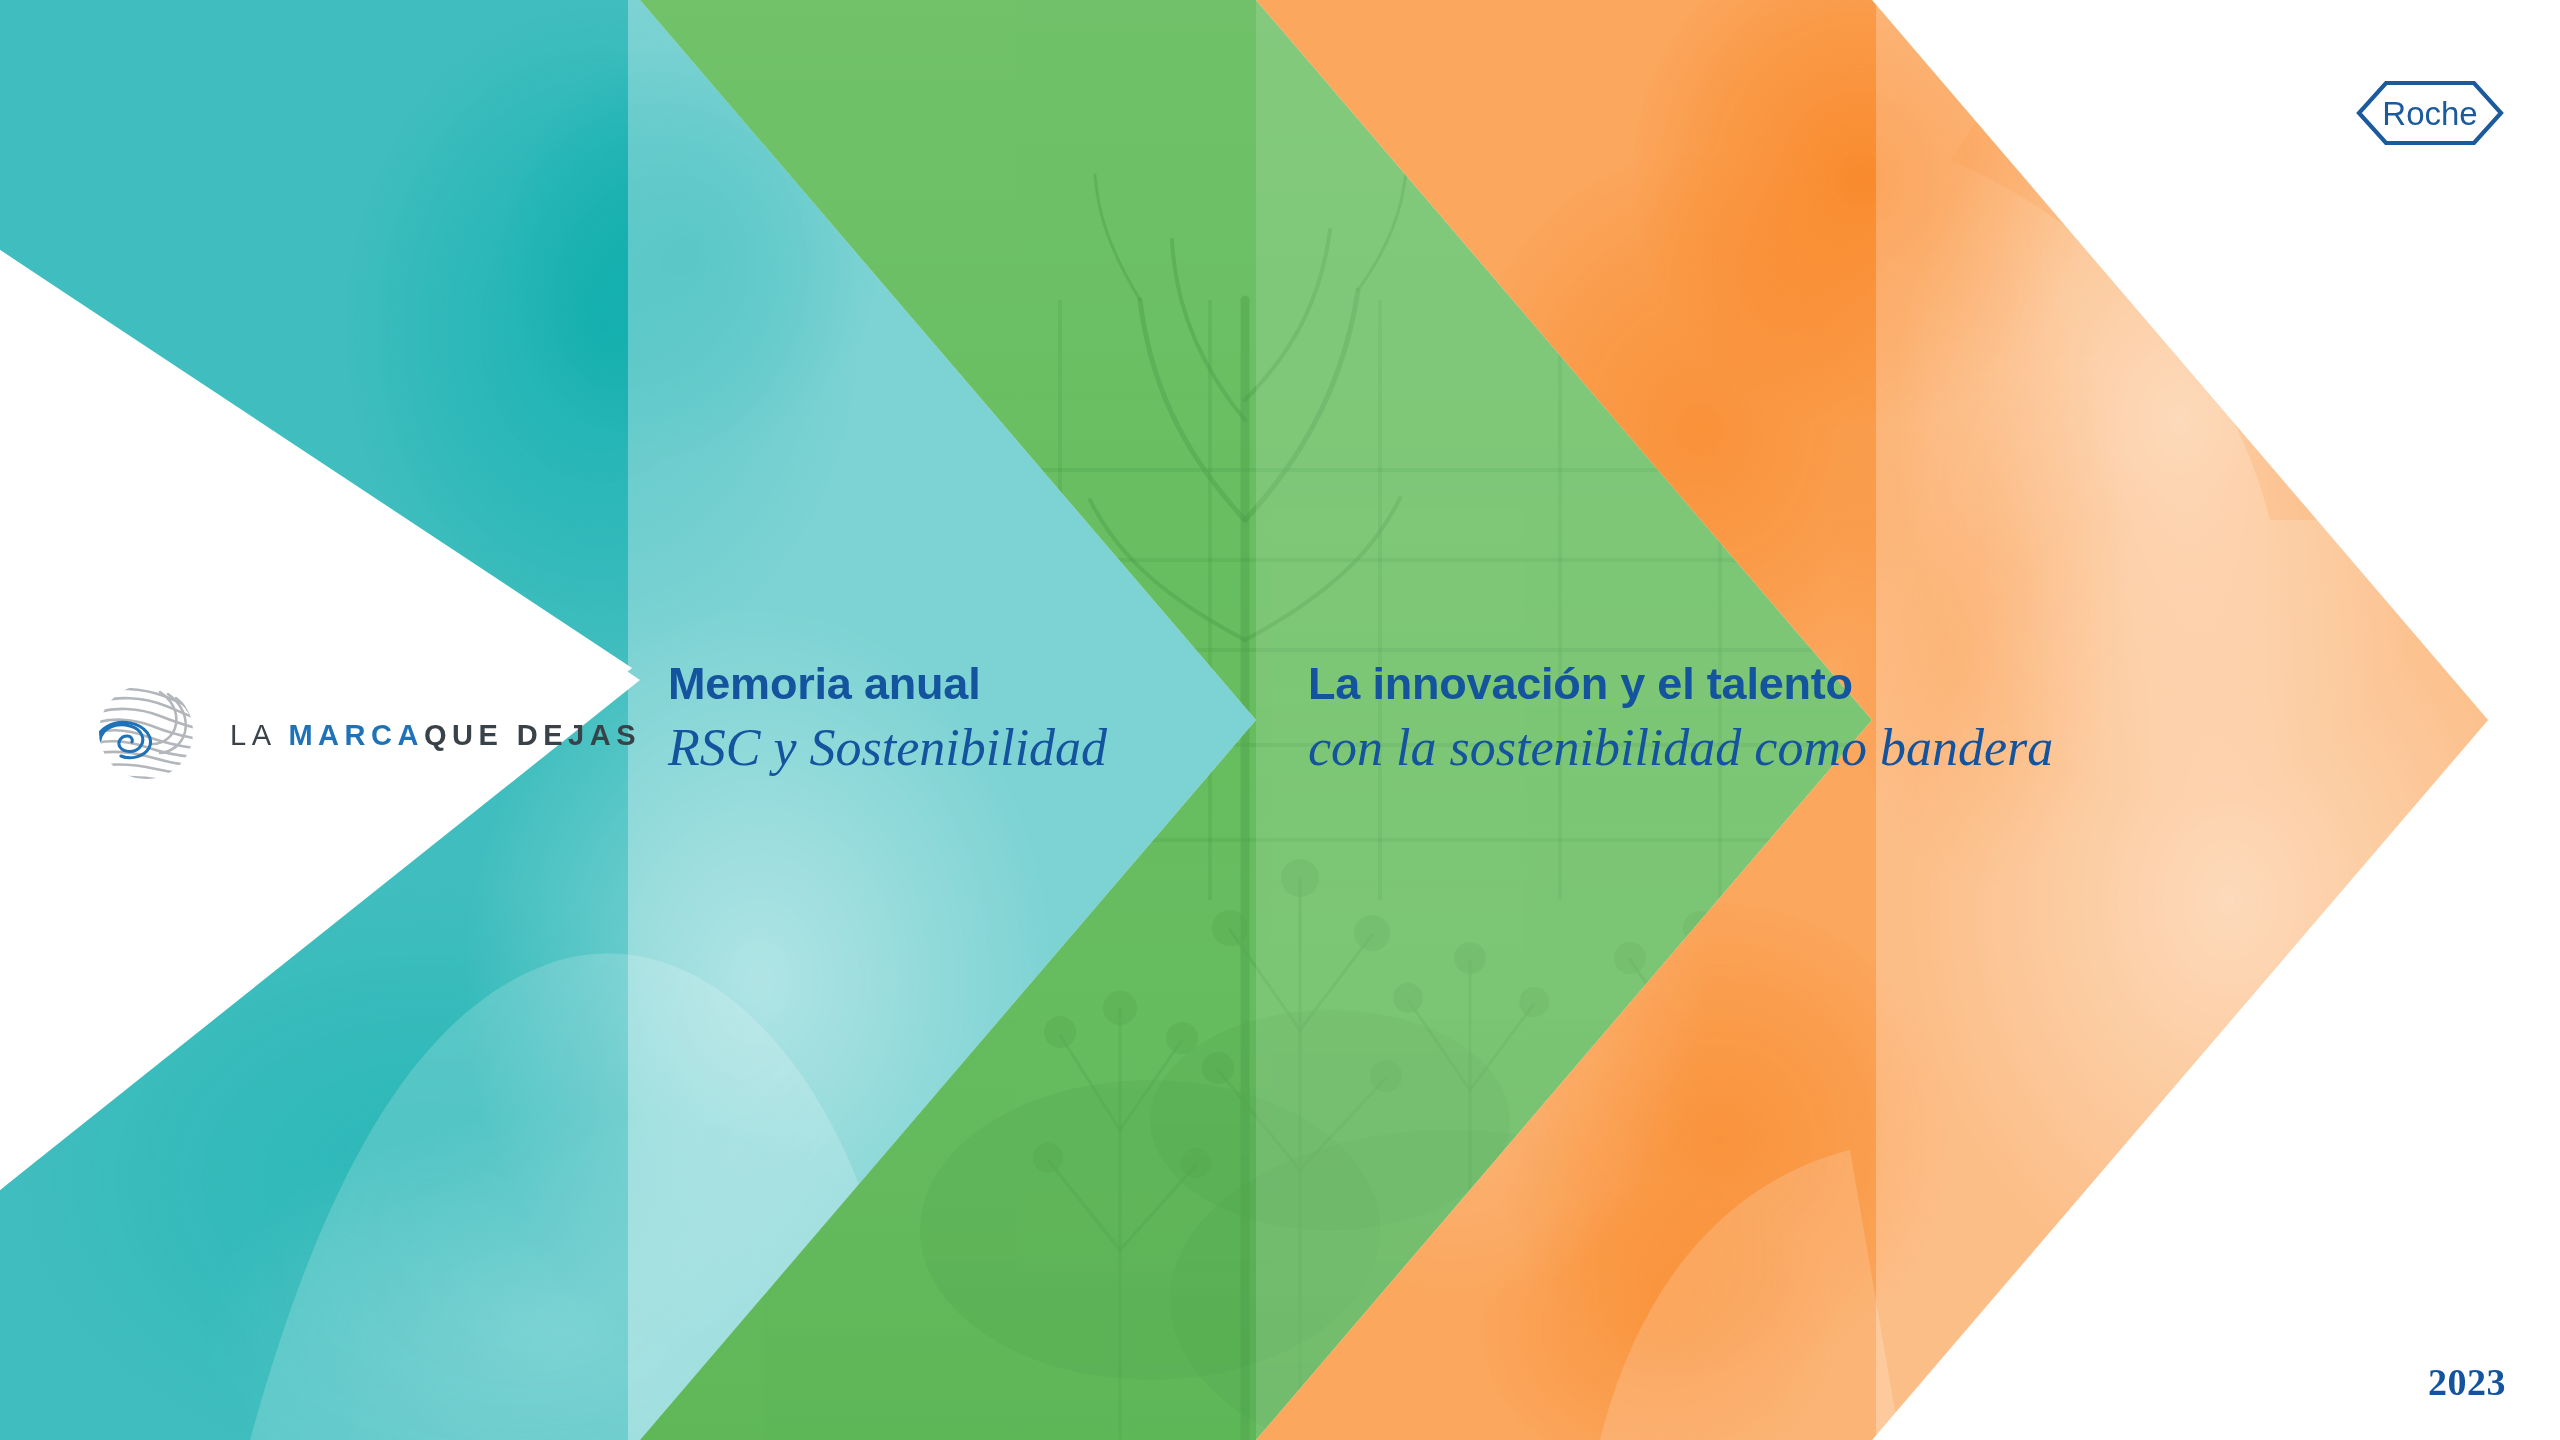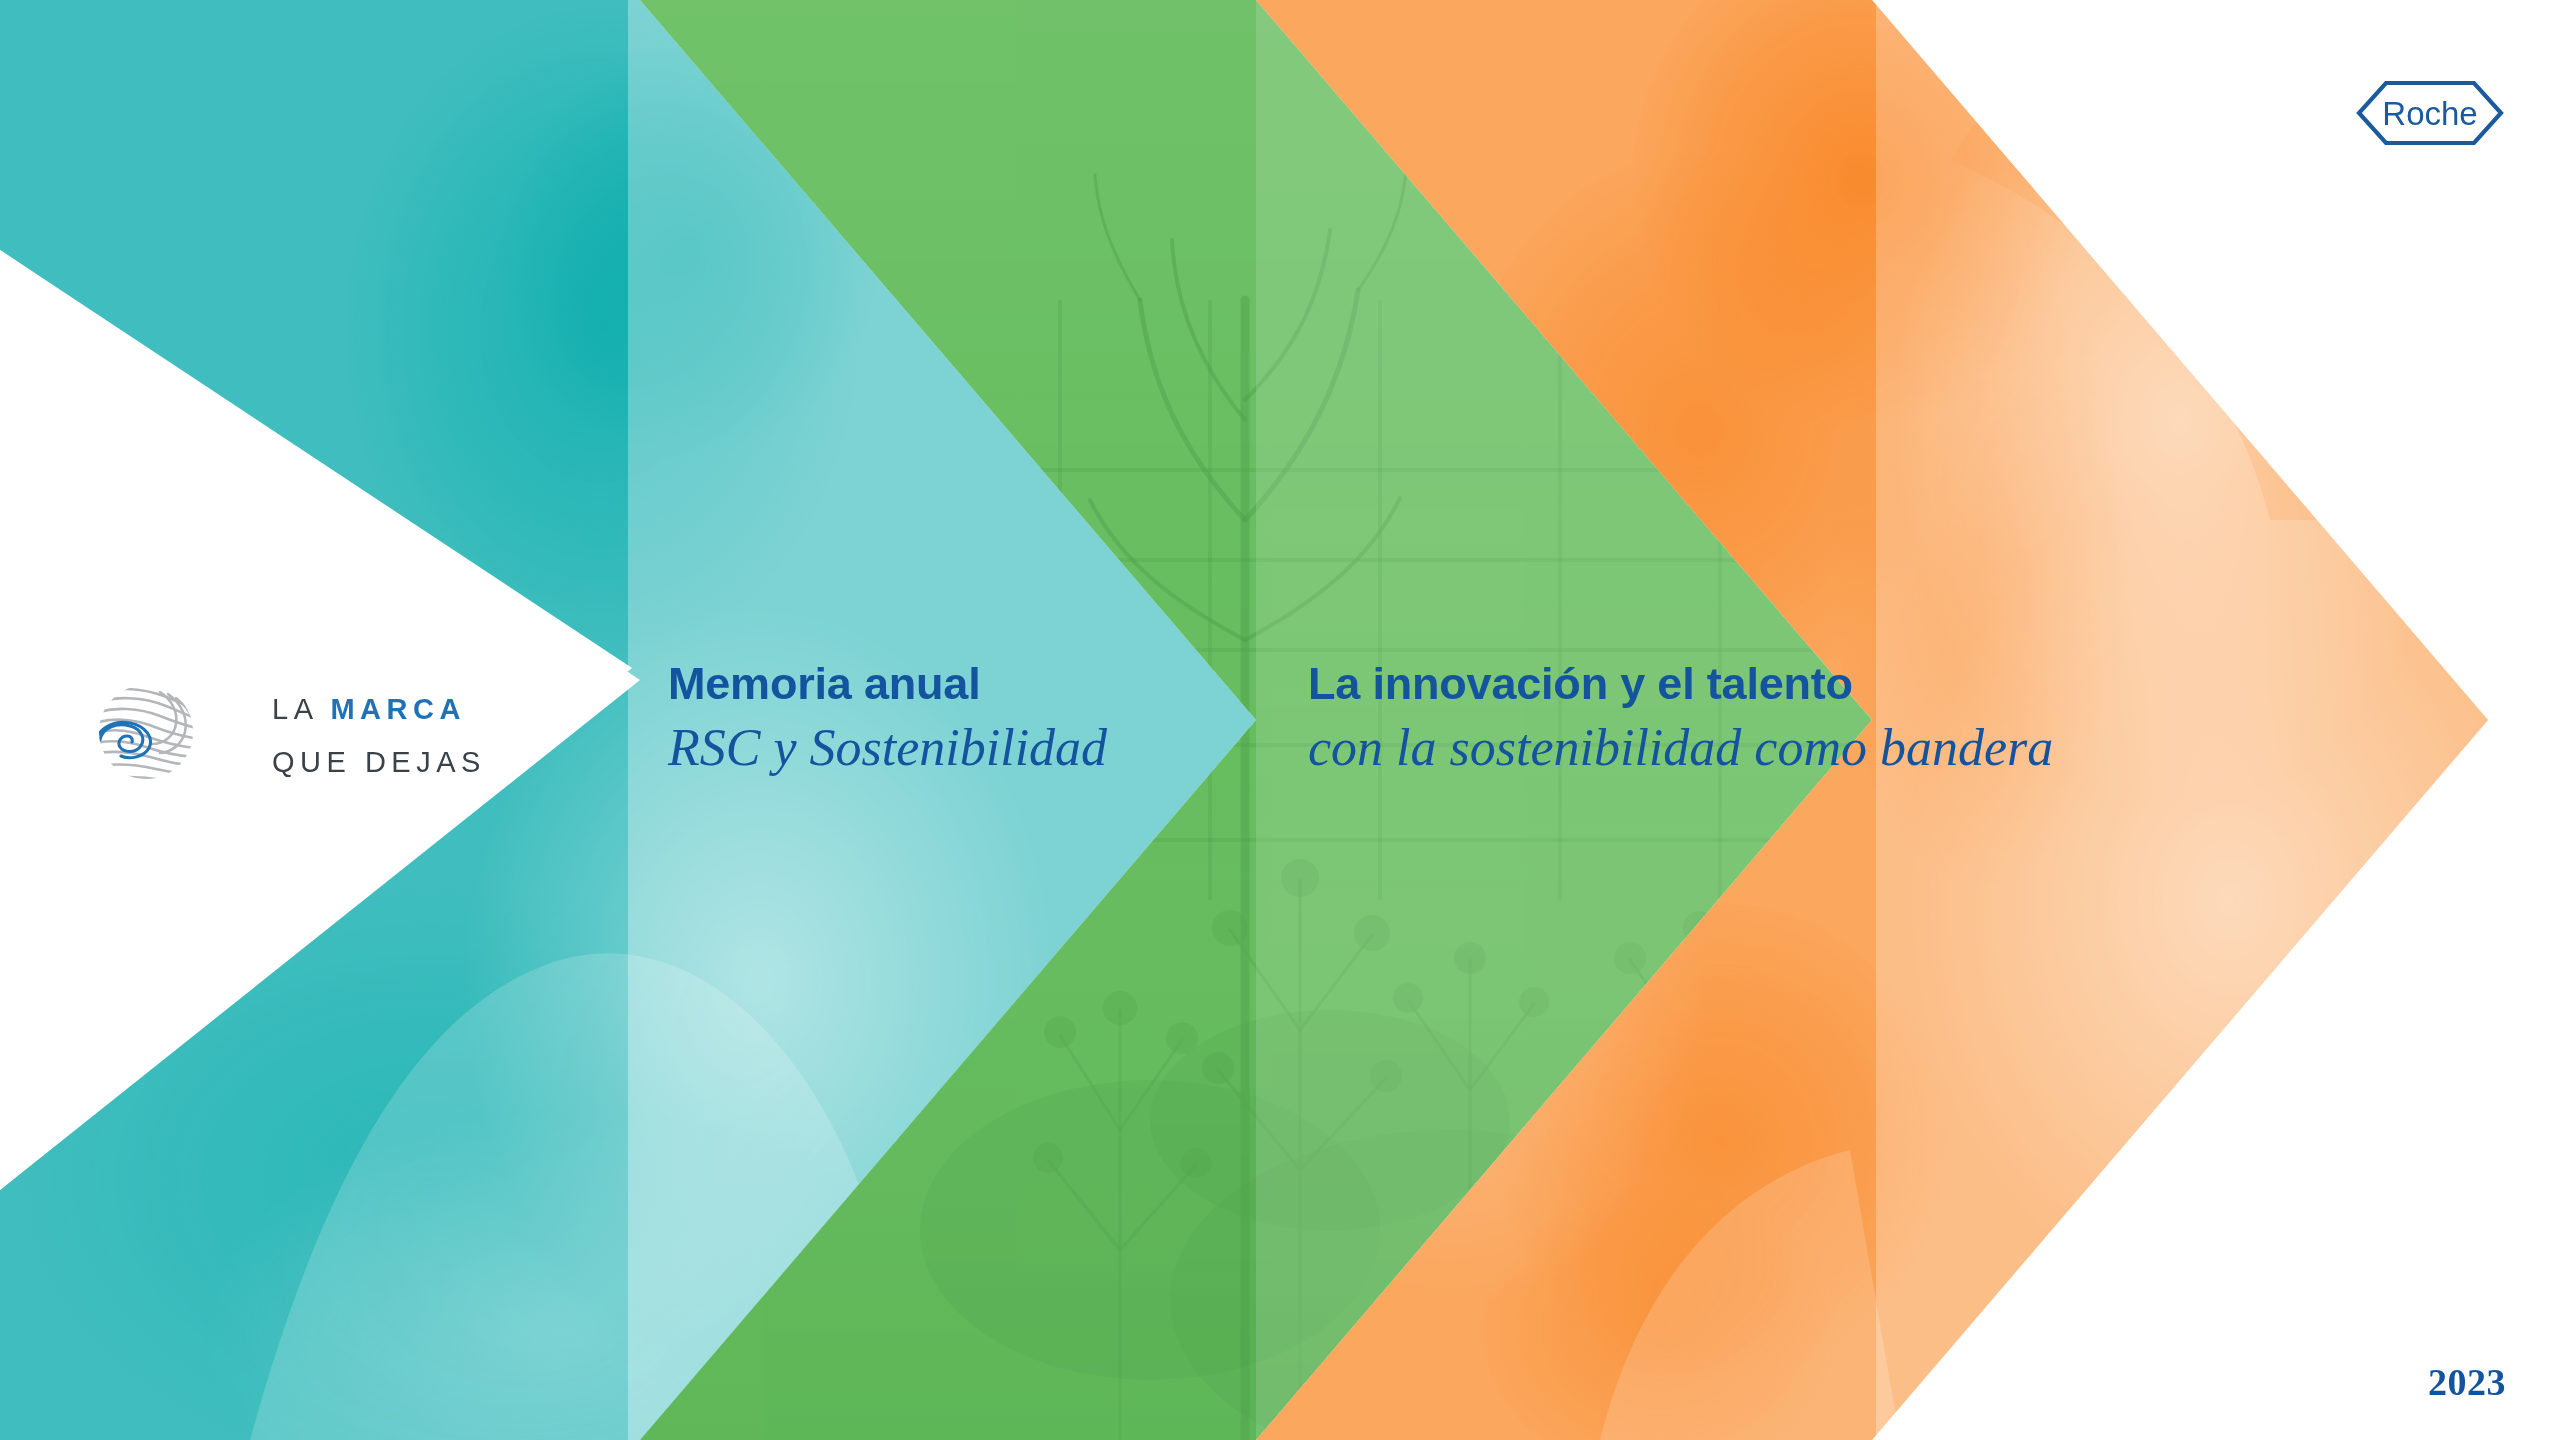--- a/index.html
+++ b/index.html
@@ -35,36 +35,35 @@
 
   
   .marca-logo {
     position:absolute;
     left:90px; top:678px;
     display:flex; align-items:center; gap:28px;
   }
   .marca-mark { width:112px; height:112px; flex:0 0 112px; }
   .marca-mark svg { display:block; width:112px; height:112px; }
   .marca-words {
-    display:flex; flex-direction:column;
-    gap:22px;
+    display:flex; flex-direction:row;
+    gap:0;
     padding-top:4px;
-    margin-left:42px;
   }
   .marca-line1, .marca-line2 {
     font-family:"Liberation Sans", sans-serif;
     font-size:29px;
     letter-spacing:5.5px;
     color:#3a4249;
     white-space:nowrap;
     line-height:1.08;
   }
   .marca-line1 .accent { color:#1f72b8; font-weight:700; }
   .marca-line1 .plain  { font-weight:400; }
-  .marca-line2 { font-weight:400; }
+  .marca-line2 { font-weight:700; }
 
   
   .headline {
     position:absolute;
     color:#14539e;
     white-space:nowrap;
   }
   .headline .hl-bold {
     font-family:"Liberation Sans", sans-serif;
     font-weight:700;

